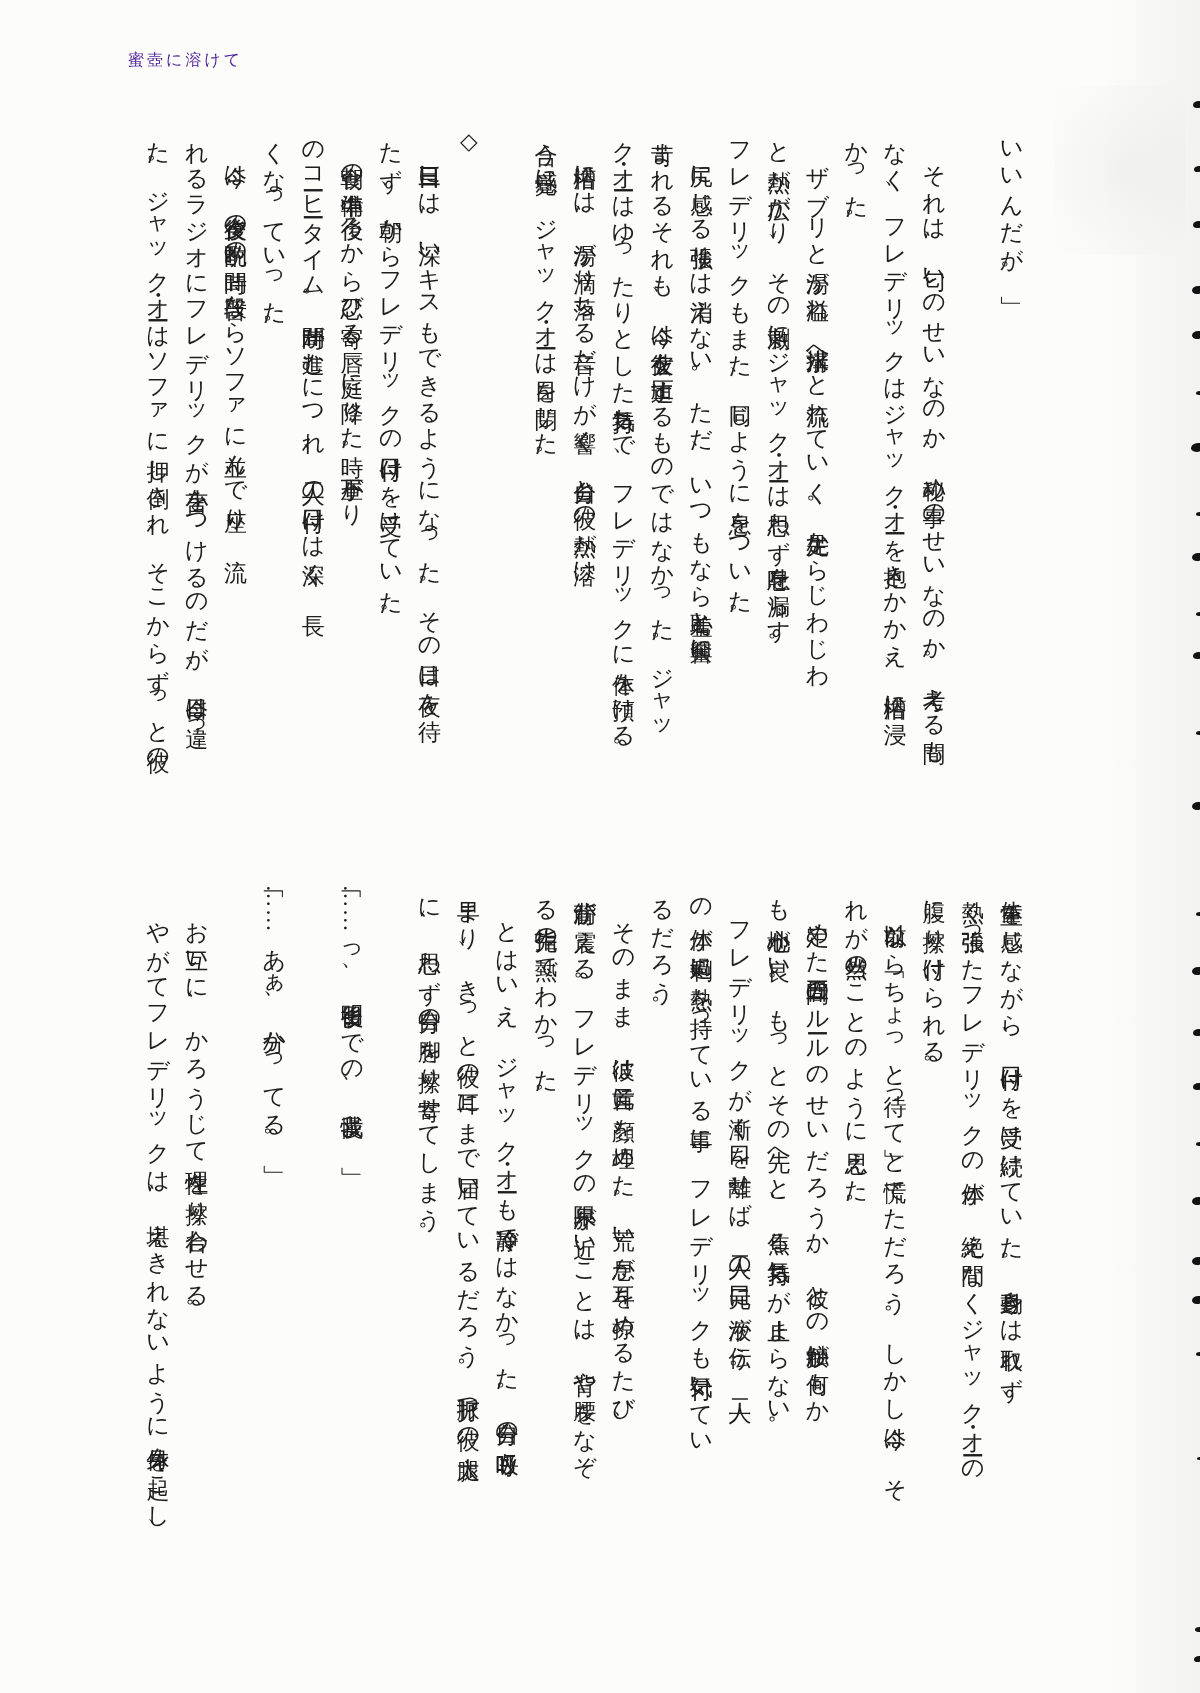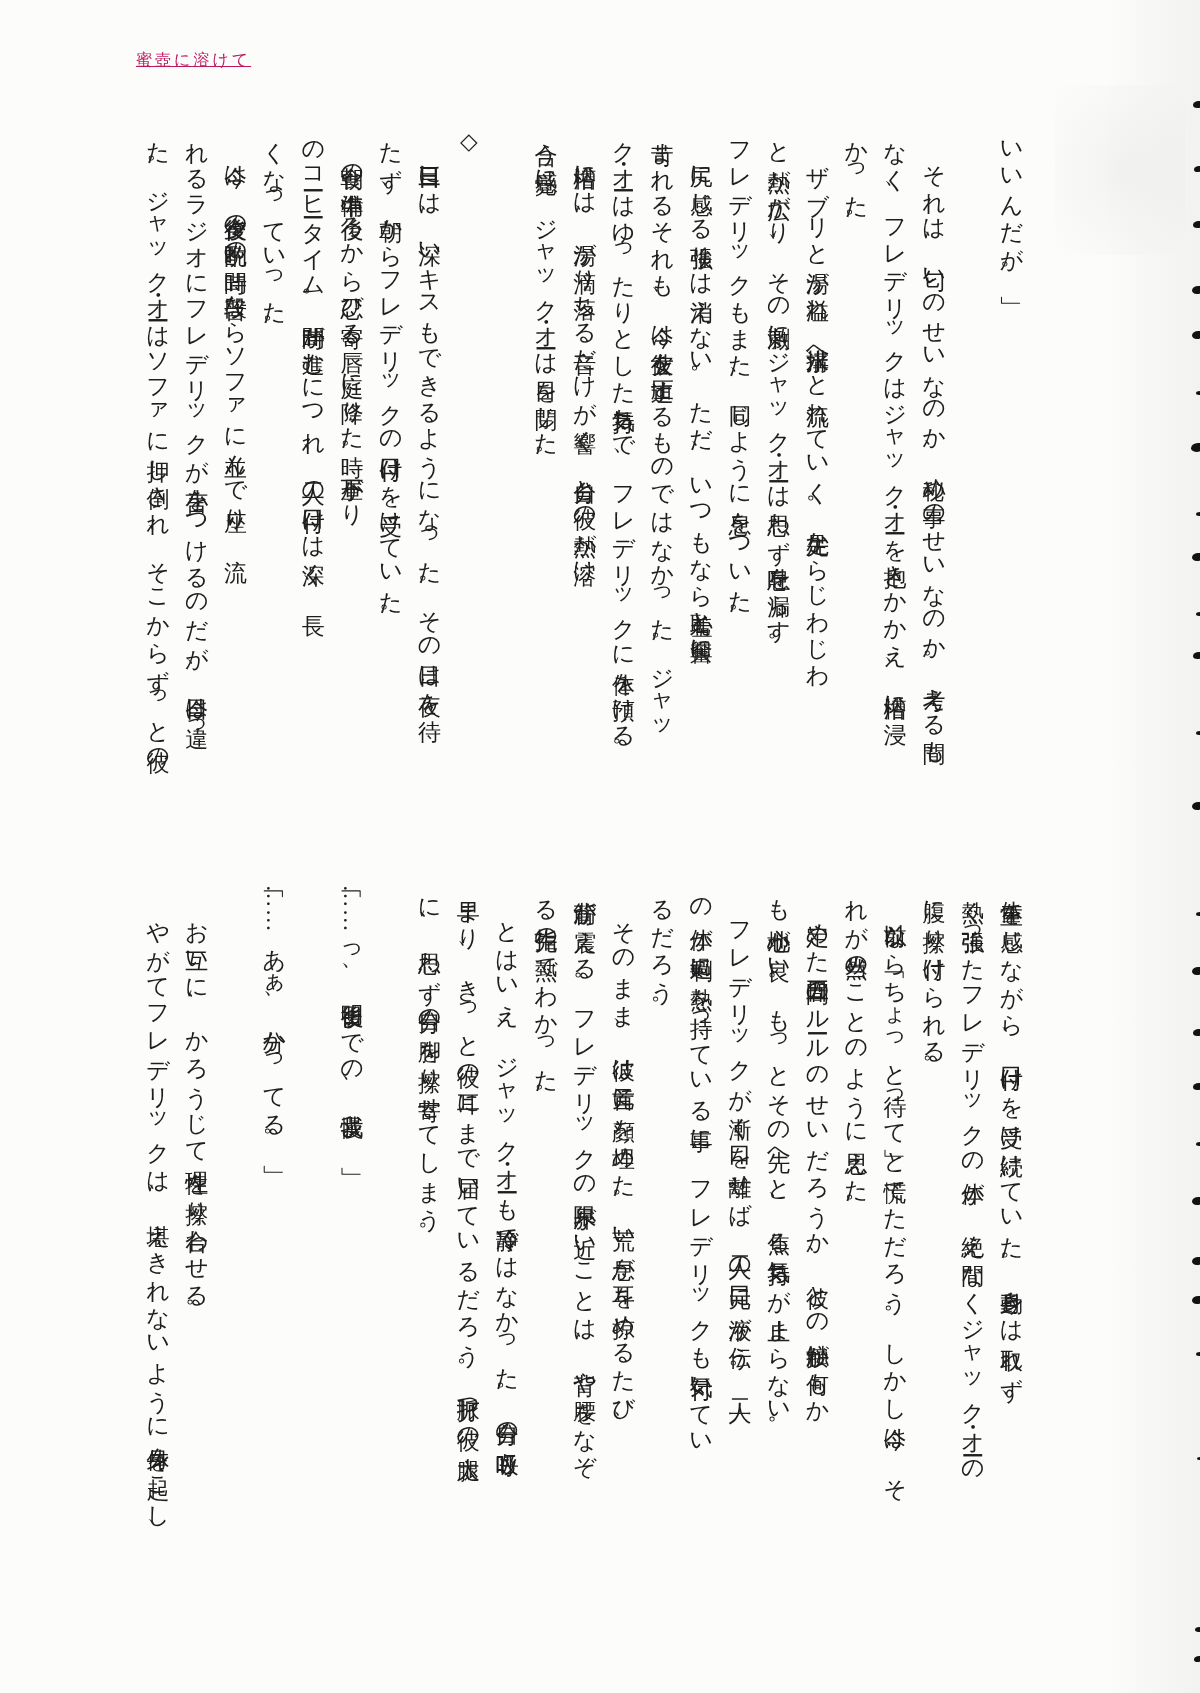--- a/index.html
+++ b/index.html
@@ -6,22 +6,22 @@
   .page{
     position:relative;
     width:1200px;height:1693px;
     margin:0 auto;
     background:#fcfcfb;
     overflow:hidden;
     font-family:"Liberation Serif","DejaVu Serif",serif;
     color:#1e1e1e;
   }
   .header{
-    position:absolute;left:136px;top:50px;
-    font-size:16px;letter-spacing:3px;color:#be185d;text-decoration:underline;
+    position:absolute;left:128px;top:50px;
+    font-size:16px;letter-spacing:3px;color:#4c1d95;
   }
   .block{
     position:absolute;right:170px;
     writing-mode:vertical-rl;
     font-size:23px;
   }
   .block-top{top:126px;height:712px;}
   .block-bottom{top:883px;height:720px;}
   .block-bottom .col{letter-spacing:1.4px;}
   .col{

